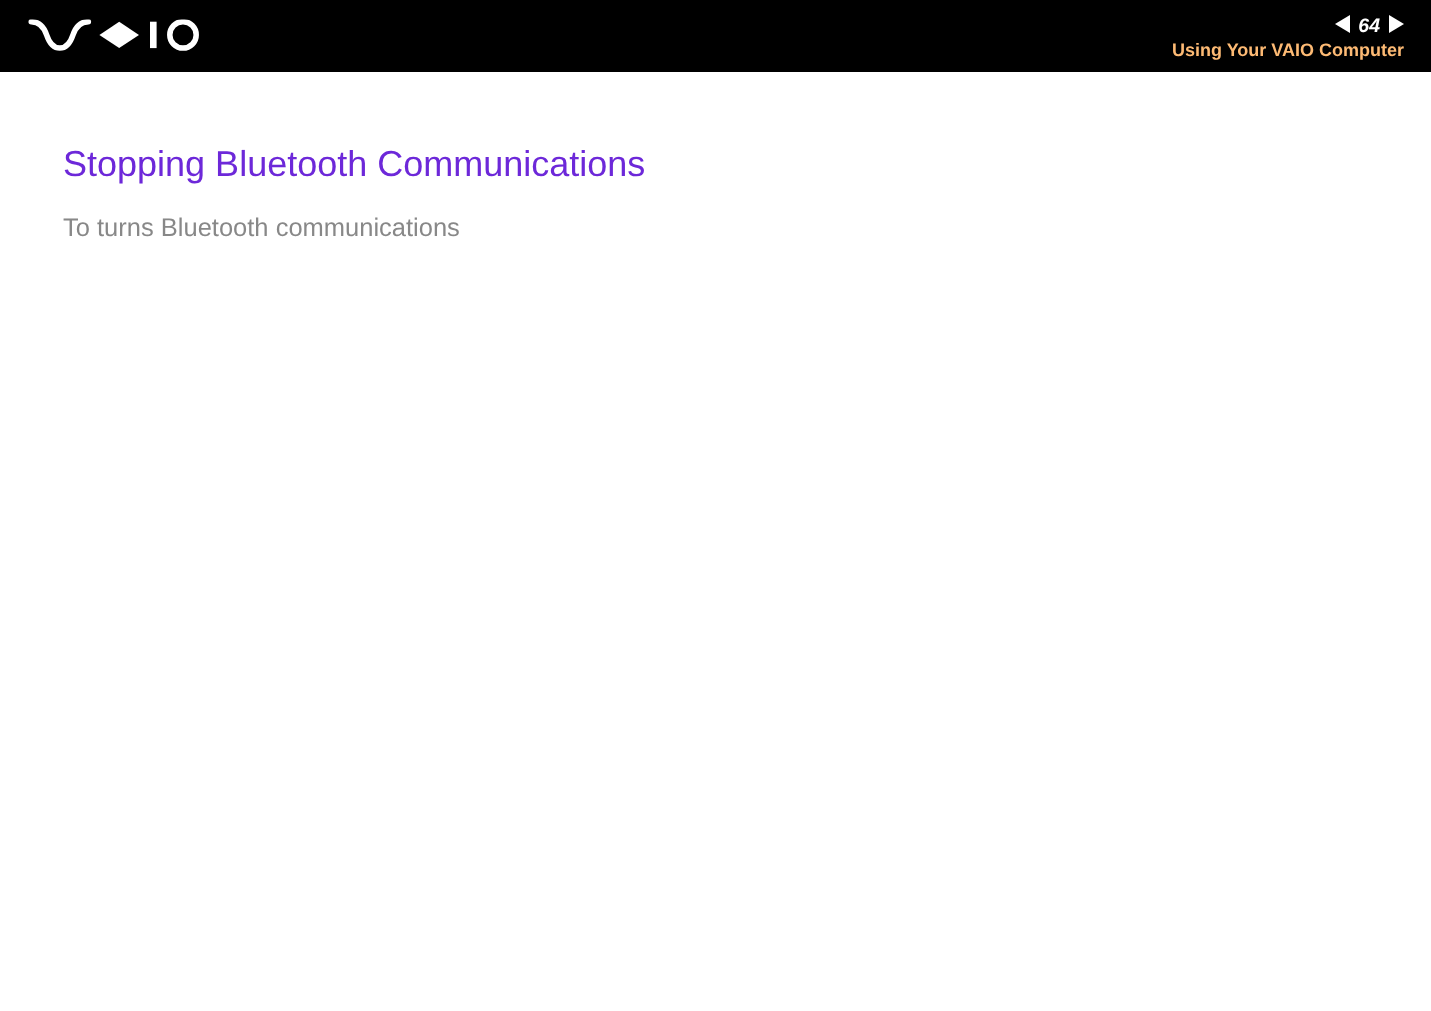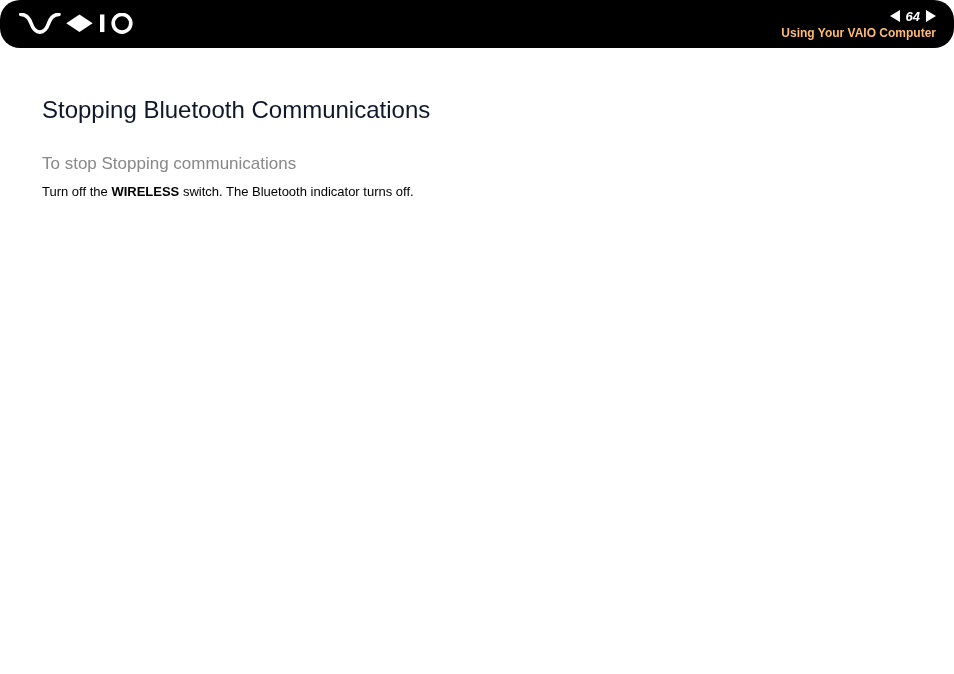--- a/index.html
+++ b/index.html
@@ -15,21 +15,20 @@
       position: relative;
     }
     .header {
       width: 100%;
       height: 48px;
       background: #000000;
       display: flex;
       align-items: center;
       justify-content: space-between;
       padding: 0 18px 0 18px;
-      border-radius: 20px;
     }
     .vaio-logo {
       display: flex;
       align-items: center;
       height: 100%;
     }
     .vaio-logo svg {
       height: 22px;
     }
     .header-right {
@@ -67,24 +66,24 @@
     }
     .section-name {
       color: #fdba74;
       font-size: 12px;
       font-weight: bold;
     }
     .content {
       padding: 48px 40px 0 42px;
     }
     .title {
-      color: #0f172a;
+      color: #6d28d9;
       font-size: 24px;
       font-weight: normal;
-      margin-bottom: 30px;
+      margin-bottom: 18px;
     }
     .subtitle {
       color: #888888;
       font-size: 17px;
       font-weight: normal;
       margin-bottom: 8px;
     }
     .body-text {
       color: #000000;
       font-size: 13px;
@@ -111,17 +110,14 @@
       <div class="nav-arrow nav-arrow-left"></div>
       <span class="page-number">64</span>
       <div class="nav-arrow nav-arrow-right"></div>
     </div>
     <div class="section-name">Using Your VAIO Computer</div>
   </div>
 </div>
 
 <div class="content">
   <h1 class="title">Stopping Bluetooth Communications</h1>
-  <h2 class="subtitle">To stop Stopping communications</h2>
-  <p class="body-text">
-    <span>Turn off the </span><span class="bold">WIRELESS</span><span> switch. The Bluetooth indicator turns off.</span>
-  </p>
+  <h2 class="subtitle">To turns Bluetooth communications</h2>
 </div>
 
 </body></html>

